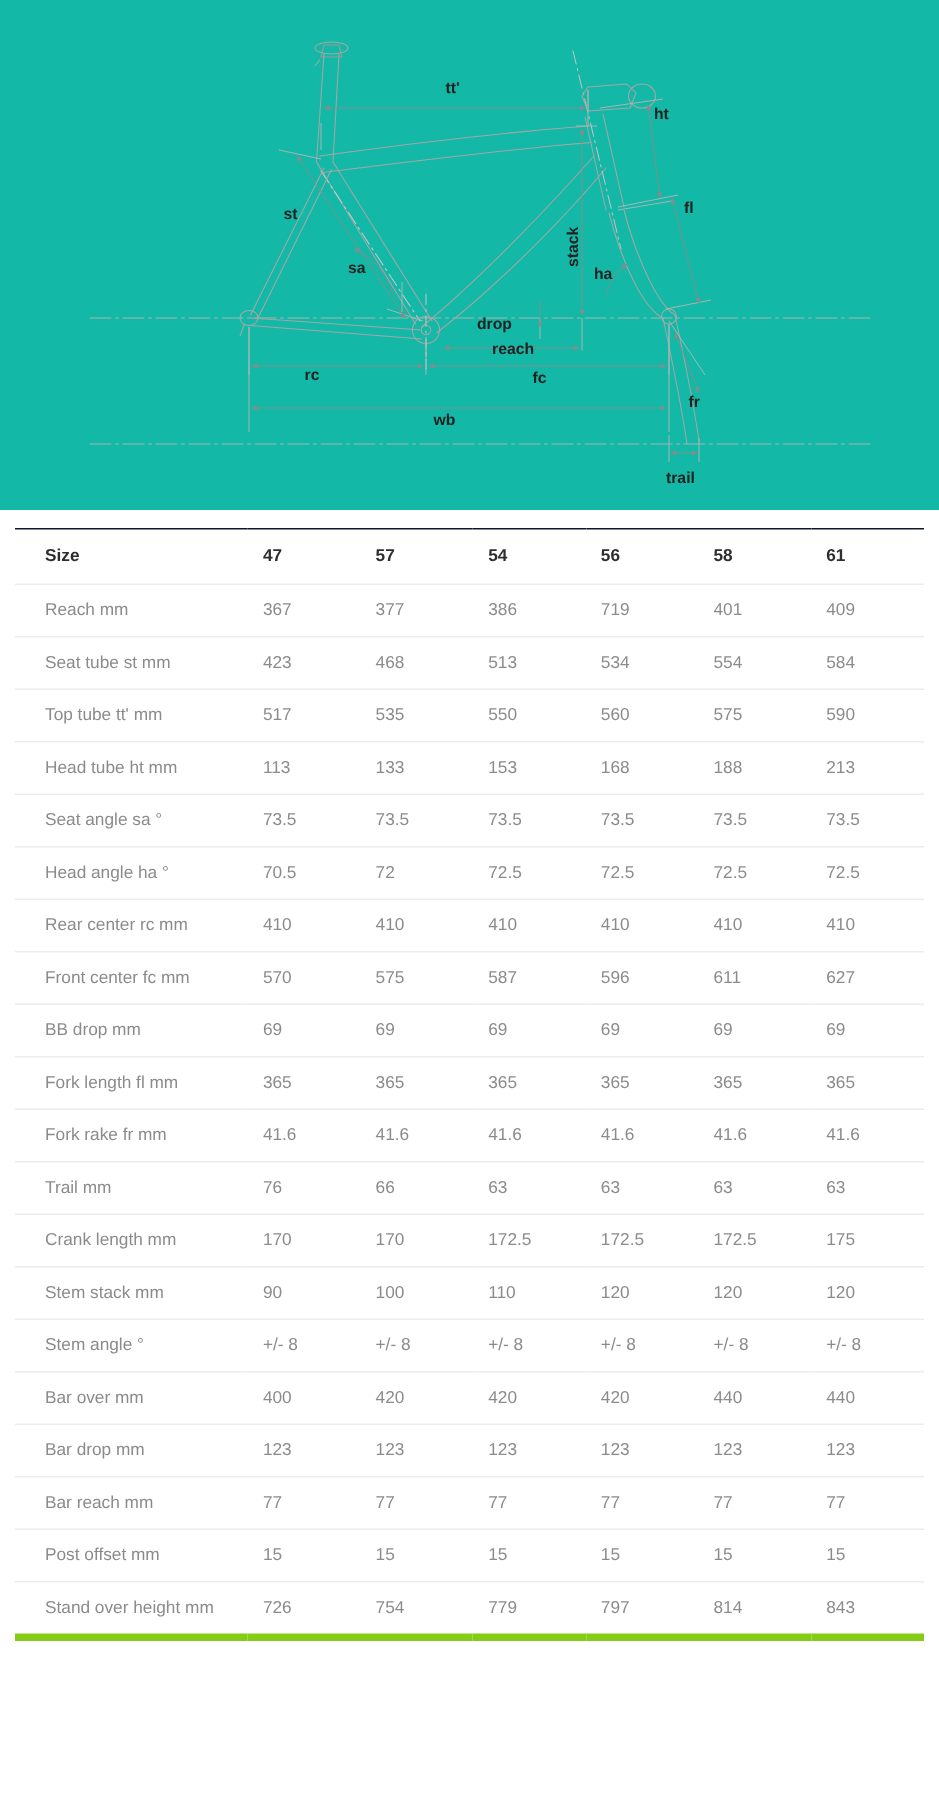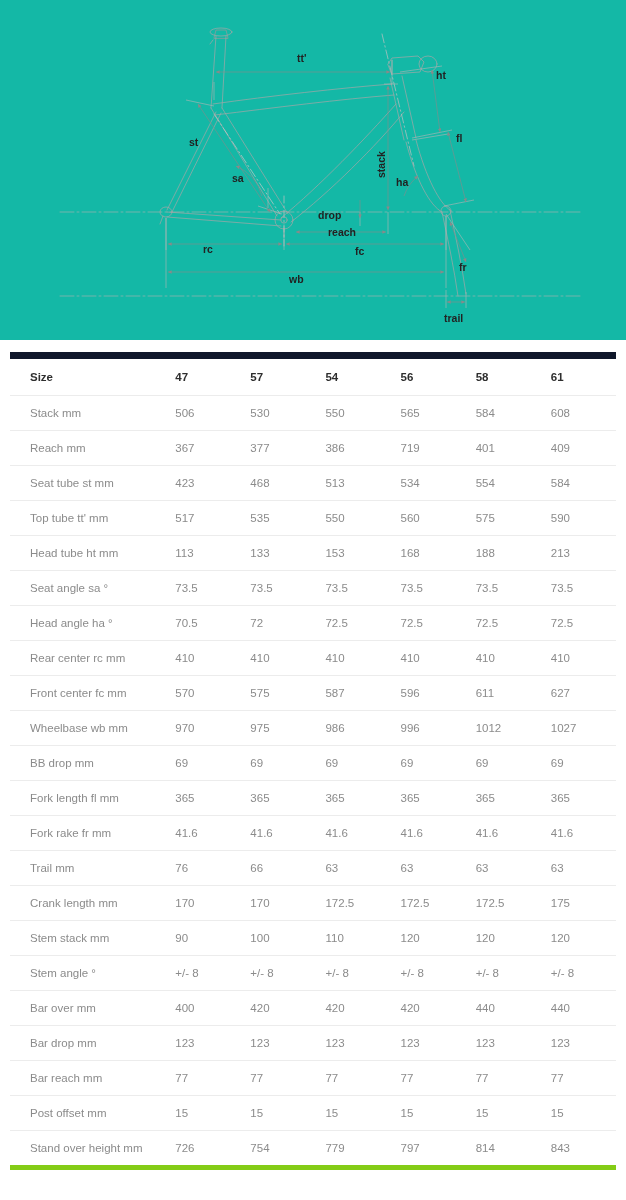--- a/index.html
+++ b/index.html
@@ -62,21 +62,21 @@
   }
   table.geo col.c-label { width: 155px; }
   table.geo col.c-val   { width: 75px; }
 
   table.geo thead th {
     text-align: left;
     font-size: 11.5px;
     font-weight: bold;
     color: #2e2e2e;
     padding: 12px 0 12px 10px;
-    border-top: 7px solid #0f172a;
+    border-top: 1px solid #0f172a;
     border-bottom: 1px solid #ececec;
     white-space: nowrap;
   }
   table.geo tbody td {
     text-align: left;
     font-size: 11.5px;
     font-weight: normal;
     color: #8b8b8b;
     padding: 11px 0 11px 10px;
     border-bottom: 1px solid #ececec;
@@ -247,29 +247,20 @@
           <th>47</th>
           <th>57</th>
           <th>54</th>
           <th>56</th>
           <th>58</th>
           <th>61</th>
         </tr>
       </thead>
       <tbody id="geo-body">
           <tr>
-            <td class="lbl">Stack mm</td>
-            <td>506</td>
-            <td>530</td>
-            <td>550</td>
-            <td>565</td>
-            <td>584</td>
-            <td>608</td>
-          </tr>
-          <tr>
             <td class="lbl">Reach mm</td>
             <td>367</td>
             <td>377</td>
             <td>386</td>
             <td>719</td>
             <td>401</td>
             <td>409</td>
           </tr>
           <tr>
             <td class="lbl">Seat tube st mm</td>
@@ -328,29 +319,20 @@
           <tr>
             <td class="lbl">Front center fc mm</td>
             <td>570</td>
             <td>575</td>
             <td>587</td>
             <td>596</td>
             <td>611</td>
             <td>627</td>
           </tr>
           <tr>
-            <td class="lbl">Wheelbase wb mm</td>
-            <td>970</td>
-            <td>975</td>
-            <td>986</td>
-            <td>996</td>
-            <td>1012</td>
-            <td>1027</td>
-          </tr>
-          <tr>
             <td class="lbl">BB drop mm</td>
             <td>69</td>
             <td>69</td>
             <td>69</td>
             <td>69</td>
             <td>69</td>
             <td>69</td>
           </tr>
           <tr>
             <td class="lbl">Fork length fl mm</td>

